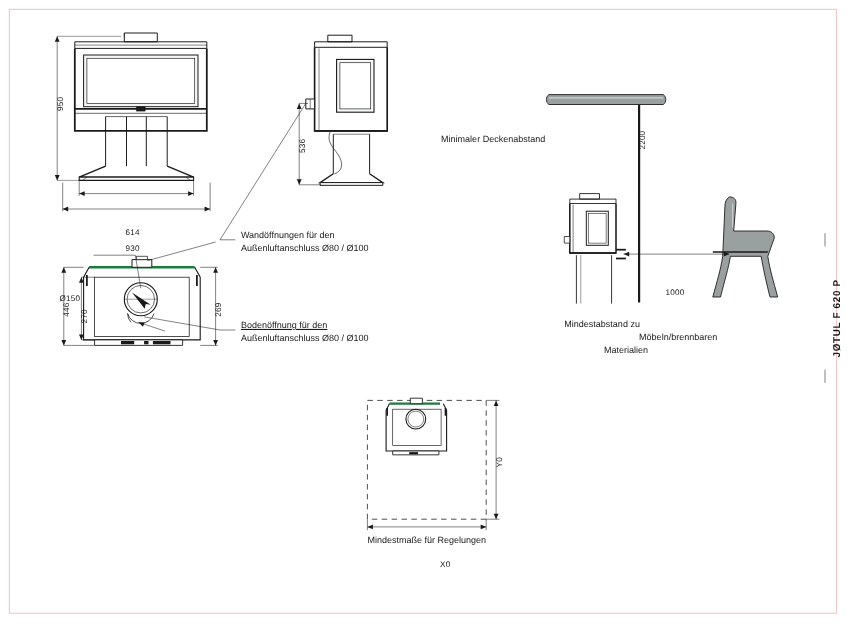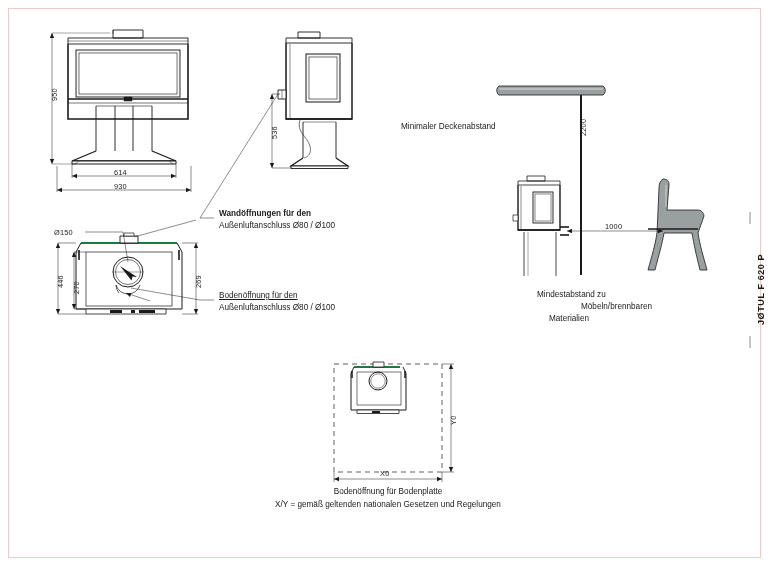--- a/index.html
+++ b/index.html
@@ -3,21 +3,21 @@
 <meta charset="utf-8">
 <style>
   html,body{margin:0;padding:0;background:#ffffff;}
   body{width:771px;height:568px;overflow:hidden;
        font-family:"Liberation Sans","DejaVu Sans",sans-serif;color:#1a1a1a;}
   #page{position:relative;width:771px;height:568px;background:#fff;}
   #frame{position:absolute;left:8px;top:8px;width:753px;height:550px;
          border:1px solid #f0c8c8;box-sizing:border-box;pointer-events:none;}
   svg.draw{position:absolute;left:0;top:0;width:771px;height:568px;}
   .lbl{position:absolute;font-size:8.2px;line-height:11.5px;color:#1a1a1a;white-space:pre;text-align:right;}
-  .dim{position:absolute;font-size:7.4px;color:#1a1a1a;white-space:pre;letter-spacing:.2px;}
+  .dim{position:absolute;font-size:7.4px;color:#1a1a1a;white-space:pre;letter-spacing:.2px;margin-top:39px;}
   .dimv{position:absolute;font-size:7.4px;color:#1a1a1a;white-space:pre;
         transform-origin:0 0;transform:rotate(-90deg);letter-spacing:.2px;}
   .title-v{position:absolute;font-size:9px;font-weight:bold;color:#1a1a1a;
         white-space:pre;transform-origin:0 0;transform:rotate(-90deg);letter-spacing:.6px;}
   .cap{position:absolute;font-size:8.2px;line-height:12px;color:#1a1a1a;white-space:pre;text-align:center;}
 </style>
 </head>
 <body>
 
 <div id="page">
@@ -258,32 +258,31 @@
 
   <div class="dim" style="left:54px;top:228px;">Ø150</div>
   <div class="dimv" style="left:56px;top:288px;">446</div>
   <div class="dimv" style="left:72px;top:294px;">270</div>
   <div class="dimv" style="left:194px;top:288px;">269</div>
 
   <div class="dimv" style="left:579px;top:136px;">2200</div>
   <div class="dim" style="left:605px;top:222px;text-align:right;">1000</div>
 
   <div class="dimv" style="left:449px;top:425px;">Y0</div>
-  <div class="dim" style="left:380px;top:469px;">X0</div>
-
-  <div class="lbl" style="left:219px;top:208px;font-weight:bold;">Wandöffnungen für den</div>
+  <div class="dim" style="left:400px;top:469px;">X0</div>
+
+  <div class="lbl" style="left:219px;top:208px;">Wandöffnungen für den</div>
   <div class="lbl" style="left:219px;top:220px;">Außenluftanschluss Ø80 / Ø100</div>
 
   <div class="lbl" style="left:219px;top:290px;text-decoration:underline;">Bodenöffnung für den</div>
   <div class="lbl" style="left:219px;top:302px;">Außenluftanschluss Ø80 / Ø100</div>
 
   <div class="lbl" style="left:401px;top:121px;">Minimaler Deckenabstand</div>
 
-  <div class="lbl" style="left:537px;top:289px;">Mindestabstand zu</div>
+  <div class="lbl" style="left:513px;top:289px;">Mindestabstand zu</div>
   <div class="lbl" style="left:537px;top:301px;margin-left:44px;">Möbeln/brennbaren</div>
   <div class="lbl" style="left:537px;top:313px;margin-left:12px;">Materialien</div>
 
-  <div class="cap" style="left:188px;top:486px;width:400px;">Bodenöffnung für Bodenplatte</div>
-  <div class="cap" style="left:188px;top:499px;width:400px;">X/Y = gemäß geltenden nationalen Gesetzen und Regelungen</div>
+  <div class="cap" style="left:188px;top:486px;width:400px;">Mindestmaße für Regelungen</div>
 
   <div class="title-v" style="left:756px;top:325px;">JØTUL F 620 P</div>
 
 </div>
 
 </body></html>

